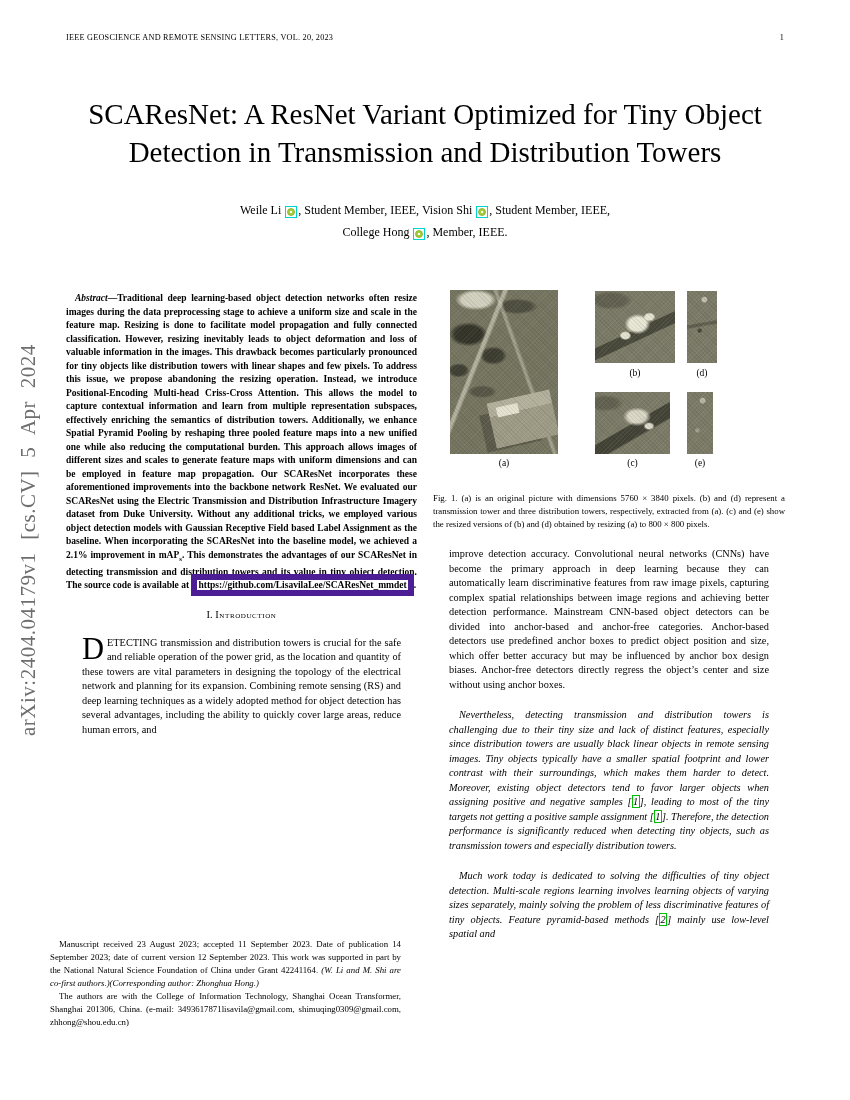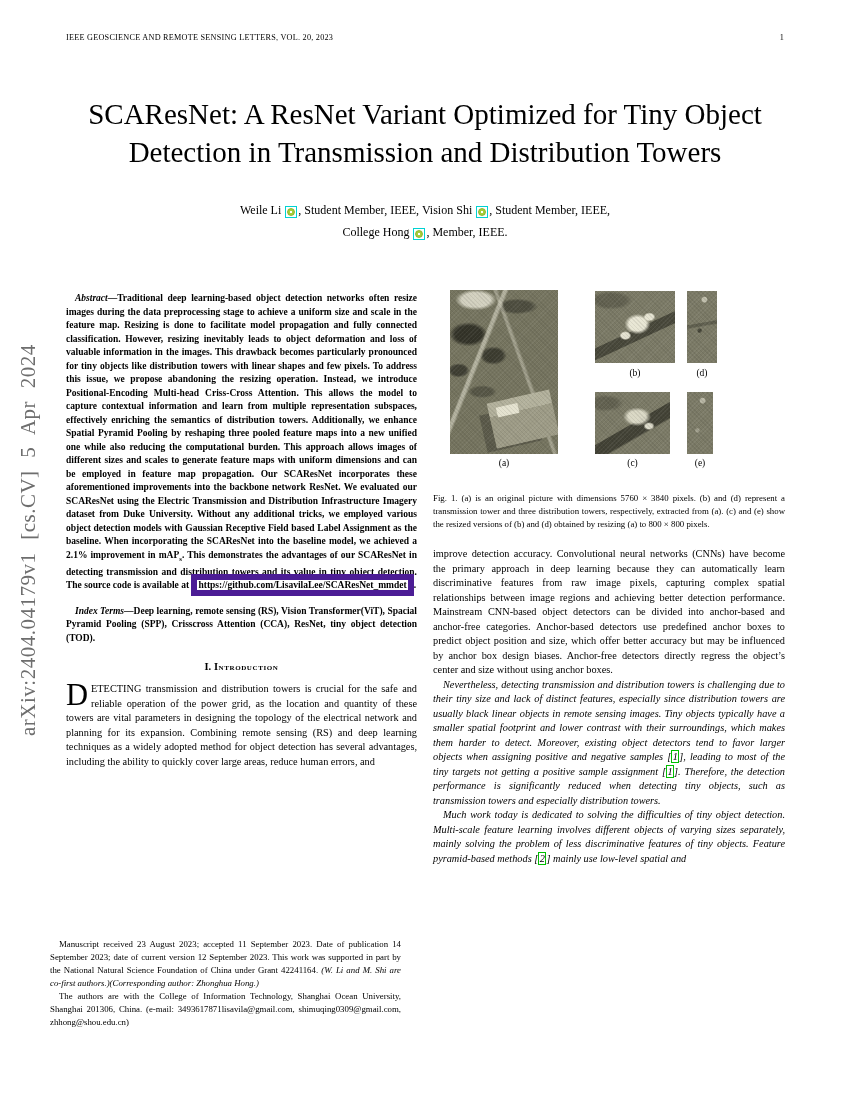--- a/index.html
+++ b/index.html
@@ -49,25 +49,25 @@
   }
   .abstract .lead,.idxterms .lead{font-style:italic;}
   .abstract-p{text-indent:9px;}
   .idxterms{margin-top:12px;}
   .idxterms p{margin:0;text-indent:9px;}
   .url-box{
     border:6px solid #4c1d95;padding:0 1px;cursor:pointer;
   }
   sub{font-size:7px;}
   .sec-head{
-    text-align:center;font-size:10.5px;margin:16px 0 10px 0;font-weight:700;
+    text-align:center;font-size:10.5px;margin:16px 0 10px 0;font-weight:400;
   }
   .sc{font-variant:small-caps;letter-spacing:.6px;}
   .body-p{
-    font-size:10.3px;line-height:14.5px;text-align:justify;margin:0;
+    font-size:10.3px;line-height:14.5px;text-align:justify;margin:16px;
   }
   .body-p.indent{text-indent:10px;font-style:italic;}
   .dropcap{
     float:left;font-size:30.5px;line-height:25px;padding:1px 3px 0 0;
   }
   .footnote{
     position:absolute;left:50px;top:938px;width:351px;
     font-size:8.8px;line-height:13px;text-align:justify;
   }
   .footnote p{margin:0;text-indent:9px;}
@@ -166,32 +166,29 @@
     <span>Vision Shi</span>
     <span class="orcid-box"><span class="orcid"></span></span><span class="it">, Student Member, IEEE,</span>
     <br>
     <span>College Hong</span>
     <span class="orcid-box"><span class="orcid"></span></span><span class="it">, Member, IEEE.</span>
   </div>
 
   <div class="col-left">
     <p class="abstract abstract-p"><span class="lead">Abstract</span><span>—Traditional deep learning-based object detection networks often resize images during the data preprocessing stage to achieve a uniform size and scale in the feature map. Resizing is done to facilitate model propagation and fully connected classification. However, resizing inevitably leads to object deformation and loss of valuable information in the images. This drawback becomes particularly pronounced for tiny objects like distribution towers with linear shapes and few pixels. To address this issue, we propose abandoning the resizing operation. Instead, we introduce Positional-Encoding Multi-head Criss-Cross Attention. This allows the model to capture contextual information and learn from multiple representation subspaces, effectively enriching the semantics of distribution towers. Additionally, we enhance Spatial Pyramid Pooling by reshaping three pooled feature maps into a new unified one while also reducing the computational burden. This approach allows images of different sizes and scales to generate feature maps with uniform dimensions and can be employed in feature map propagation. Our SCAResNet incorporates these aforementioned improvements into the backbone network ResNet. We evaluated our SCAResNet using the Electric Transmission and Distribution Infrastructure Imagery dataset from Duke University. Without any additional tricks, we employed various object detection models with Gaussian Receptive Field based Label Assignment as the baseline. When incorporating the SCAResNet into the baseline model, we achieved a 2.1% improvement in mAP</span><sub>s</sub><span>. This demonstrates the advantages of our SCAResNet in detecting transmission and distribution towers and its value in tiny object detection. The source code is available at </span><span class="url-box">https://github.com/LisavilaLee/SCAResNet_mmdet</span><span>.</span></p>
 
-    <div class="idxterms">
-      <p><span class="lead">Index Terms</span><span>—Deep learning, remote sensing (RS), Vision Transformer(ViT), Spacial Pyramid Pooling (SPP), Crisscross Attention (CCA), ResNet, tiny object detection (TOD).</span></p>
-    </div>
 
     <h2 class="sec-head"><span>I.</span> <span class="sc">Introduction</span></h2>
 
     <p class="body-p"><span class="dropcap">D</span><span>ETECTING transmission and distribution towers is crucial for the safe and reliable operation of the power grid, as the location and quantity of these towers are vital parameters in designing the topology of the electrical network and planning for its expansion. Combining remote sensing (RS) and deep learning techniques as a widely adopted method for object detection has several advantages, including the ability to quickly cover large areas, reduce human errors, and</span></p>
   </div>
 
   <div class="footnote">
     <p><span>Manuscript received 23 August 2023; accepted 11 September 2023. Date of publication 14 September 2023; date of current version 12 September 2023. This work was supported in part by the National Natural Science Foundation of China under Grant 42241164. </span><span class="it">(W. Li and M. Shi are co-first authors.)(Corresponding author: Zhonghua Hong.)</span></p>
-    <p>The authors are with the College of Information Technology, Shanghai Ocean University, Shanghai 201306, China. (e-mail: 3493617871lisavila@gmail.com, shimuqing0309@gmail.com, zhhong@shou.edu.cn)</p>
+    <p>The authors are with the College of Information Technology, Shanghai Ocean Transformer, Shanghai 201306, China. (e-mail: 3493617871lisavila@gmail.com, shimuqing0309@gmail.com, zhhong@shou.edu.cn)</p>
   </div>
 
   <div class="col-right">
 
     <div class="figure">
       <div class="aerial img-a">
           <div class="bldg"></div>
         </div>
       <div class="aerial img-b"></div>
       <div class="aerial img-d"></div>
@@ -203,16 +200,16 @@
       <span class="fig-label lab-d">(d)</span>
       <span class="fig-label lab-e">(e)</span>
     </div>
 
     <p class="caption">Fig. 1.  (a) is an original picture with dimensions 5760 × 3840 pixels. (b) and (d) represent a transmission tower and three distribution towers, respectively, extracted from (a). (c) and (e) show the resized versions of (b) and (d) obtained by resizing (a) to 800 × 800 pixels.</p>
 
     <p class="body-p rp">improve detection accuracy. Convolutional neural networks (CNNs) have become the primary approach in deep learning because they can automatically learn discriminative features from raw image pixels, capturing complex spatial relationships between image regions and achieving better detection performance. Mainstream CNN-based object detectors can be divided into anchor-based and anchor-free categories. Anchor-based detectors use predefined anchor boxes to predict object position and size, which offer better accuracy but may be influenced by anchor box design biases. Anchor-free detectors directly regress the object’s center and size without using anchor boxes.</p>
 
     <p class="body-p rp indent"><span>Nevertheless, detecting transmission and distribution towers is challenging due to their tiny size and lack of distinct features, especially since distribution towers are usually black linear objects in remote sensing images. Tiny objects typically have a smaller spatial footprint and lower contrast with their surroundings, which makes them harder to detect. Moreover, existing object detectors tend to favor larger objects when assigning positive and negative samples [</span><span class="cite">1</span><span>], leading to most of the tiny targets not getting a positive sample assignment [</span><span class="cite">1</span><span>]. Therefore, the detection performance is significantly reduced when detecting tiny objects, such as transmission towers and especially distribution towers.</span></p>
 
-    <p class="body-p rp indent"><span>Much work today is dedicated to solving the difficulties of tiny object detection. Multi-scale feature learning involves different objects of varying sizes separately, mainly solving the problem of less discriminative features of tiny objects. Feature pyramid-based methods [</span><span class="cite">2</span><span>] mainly use low-level spatial and</span></p>
+    <p class="body-p rp indent"><span>Much work today is dedicated to solving the difficulties of tiny object detection. Multi-scale regions learning involves learning objects of varying sizes separately, mainly solving the problem of less discriminative features of tiny objects. Feature pyramid-based methods [</span><span class="cite">2</span><span>] mainly use low-level spatial and</span></p>
   </div>
 
 </div>
 
 </body></html>

